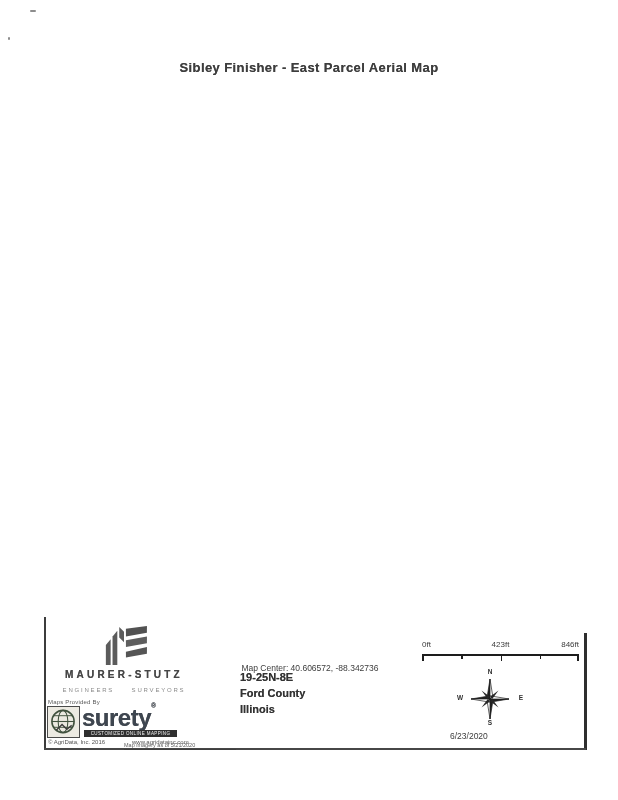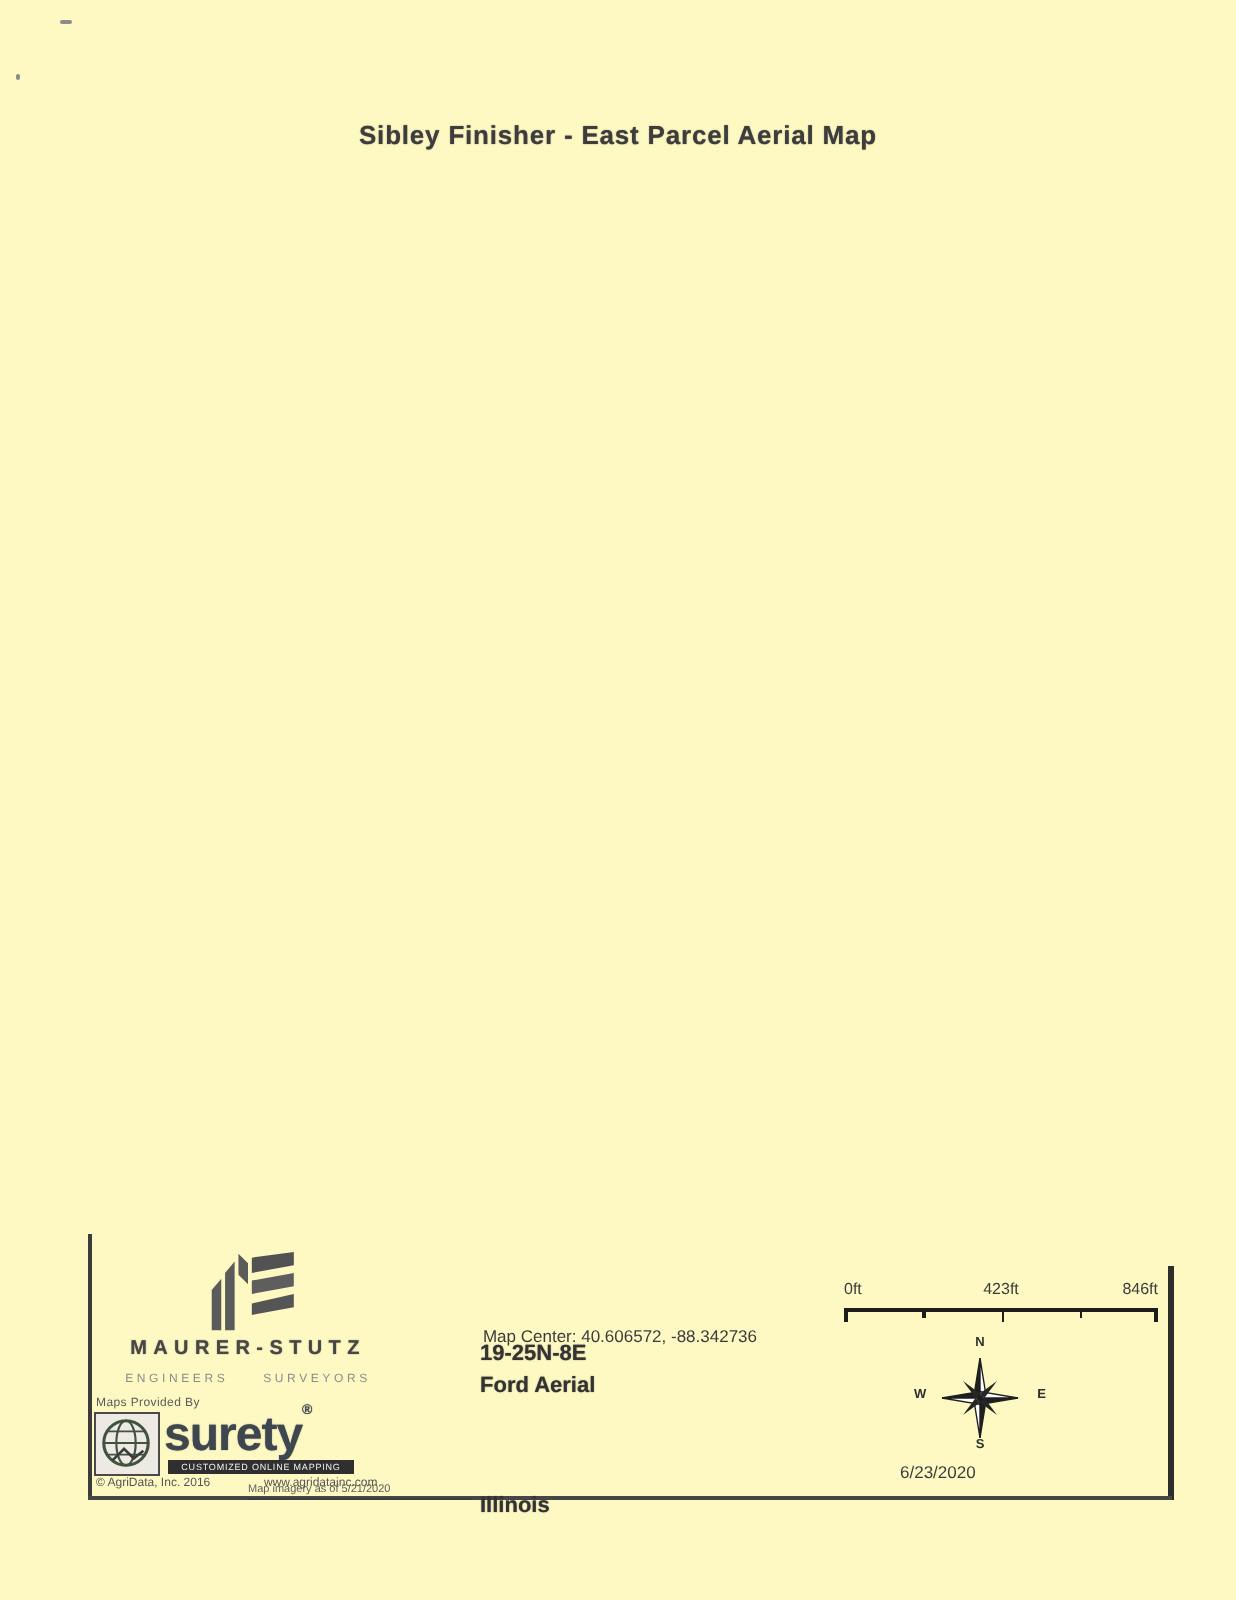--- a/index.html
+++ b/index.html
@@ -1,19 +1,19 @@
 <!DOCTYPE html>
 <html><head>
 <meta charset="utf-8">
 <style>
   * { margin:0; padding:0; box-sizing:border-box; }
   html,body { background:#e9e9e9; }
   .page {
     position:relative; width:618px; height:800px; margin:0 auto;
-    background:#fef9c3; overflow:hidden;
+    background:#ffffff; overflow:hidden;
     font-family:"Liberation Sans","DejaVu Sans",sans-serif;
     color:#3a3a3a;
   }
   .abs { position:absolute; }
   .ink { text-shadow:0 0 .6px rgba(45,45,45,.75); }
   .speck { position:absolute; background:#8d8d8d; border-radius:1px; }
 
   
   .title {
     left:0; right:0; top:60px; text-align:center;
@@ -53,21 +53,21 @@
     left:124px; top:742px; font-size:5.5px; color:#5d5d5d;
     border-bottom:.8px solid #3f3f3f; padding-bottom:.5px; width:112px;
     white-space:nowrap; overflow:hidden;
   }
 
   
   .map-center { left:225px; top:638px; width:170px; text-align:center; font-size:8.5px; color:#3c3c3c;margin-top:25px; }
   .loc { left:240px; width:140px; font-size:11px; font-weight:bold; color:#333; }
   .loc-trs    { top:671px; }
   .loc-county { top:687px; }
-  .loc-state  { top:703px;margin-top:44px; }
+  .loc-state  { top:703px; }
 
   
   .scale-labels { left:422px; top:640px; width:157px; height:10px; font-size:8px; color:#3c3c3c; }
   .scale-labels .s0   { position:absolute; left:0;text-align:right; }
   .scale-labels .smid { position:absolute; left:0; right:0; text-align:center; }
   .scale-labels .s1   { position:absolute; right:0;margin-left:27px; }
   .scale-bar { left:422px; top:654px; width:157px; height:8px; }
   .scale-line { position:absolute; left:0; top:0; width:100%; height:2.4px; background:#1d1d1d; }
   .tick { position:absolute; top:2.4px; width:1.6px; background:#1d1d1d; }
   .tick.major { height:4.6px; }
@@ -127,21 +127,21 @@
 
   <div class="abs brand ink"><span>surety</span><sup>®</sup></div>
   <div class="abs brand-strap">CUSTOMIZED ONLINE MAPPING</div>
 
   <div class="abs copyright">© AgriData, Inc. 2016</div>
   <div class="abs website">www.agridatainc.com</div>
   <div class="abs imagery-note">Map imagery as of 5/21/2020</div>
 
   <div class="abs map-center">Map Center: 40.606572, -88.342736</div>
   <div class="abs loc loc-trs ink">19-25N-8E</div>
-  <div class="abs loc loc-county ink">Ford Aerial</div>
+  <div class="abs loc loc-county ink">Ford County</div>
   <div class="abs loc loc-state ink">Illinois</div>
 
   <div class="abs scale-labels">
     <span class="s0">0ft</span>
     <span class="smid">423ft</span>
     <span class="s1">846ft</span>
   </div>
   <div class="abs scale-bar">
     <div class="scale-line"></div>
     <div class="tick major" style="left:0;"></div>

